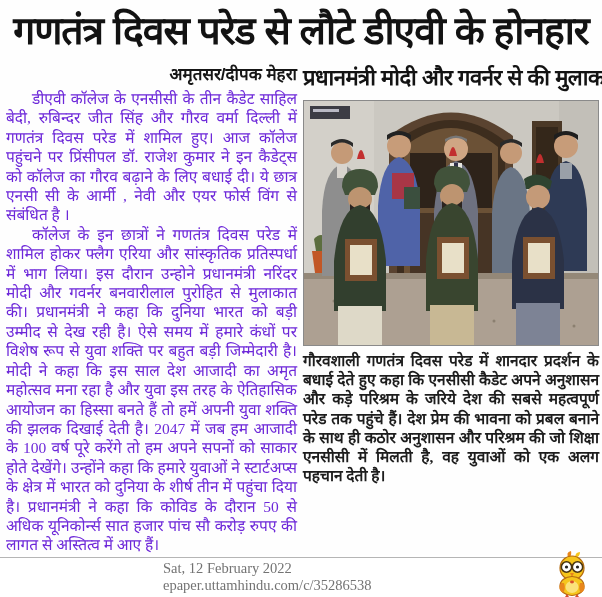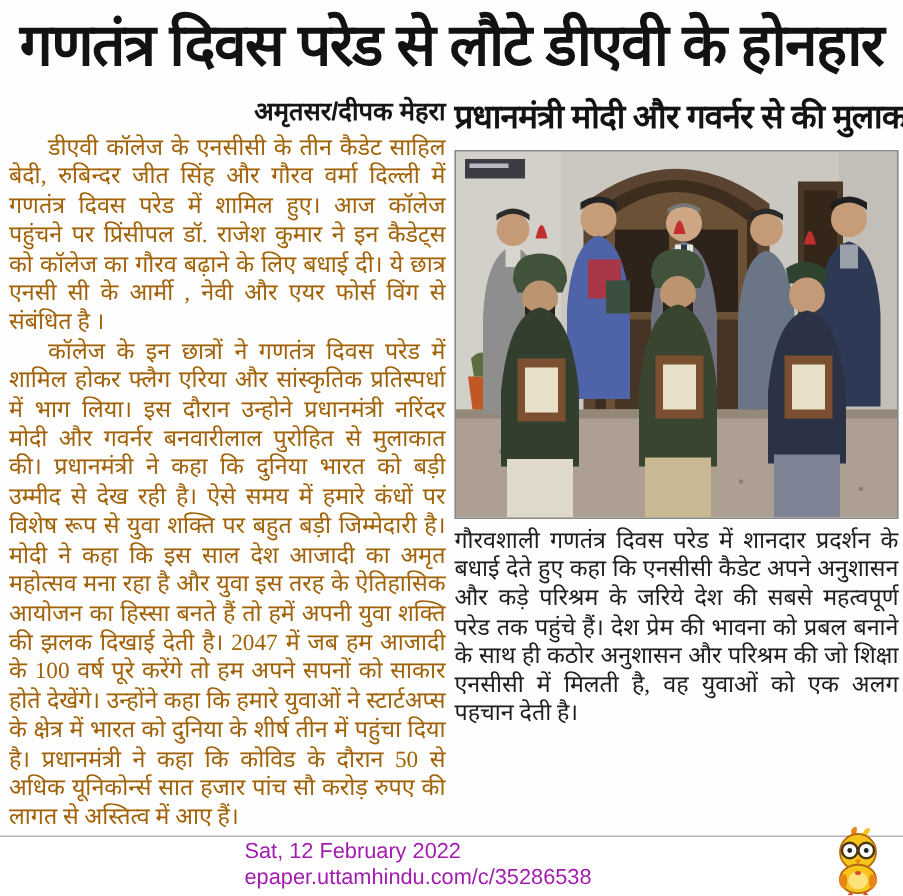--- a/index.html
+++ b/index.html
@@ -24,21 +24,21 @@
   .col-left {
     position: absolute; left: 6px; top: 62px; width: 291px;
   }
   .byline {
     font-family: "Liberation Sans", "DejaVu Sans", sans-serif;
     font-size: 17px; font-weight: 700; text-align: right;
     color: #161616; margin-bottom: 4px;
   }
   .bodytext p {
     font-size: 15.5px; line-height: 19.4px; text-align: justify;
-    text-indent: 26px; color: #a16207;
+    text-indent: 26px; color: #6d28d9;
     font-family: "Liberation Serif", "DejaVu Serif", serif;
   }
 
   .col-right {
     position: absolute; left: 303px; top: 60px; width: 296px;
   }
   .subheadline {
     font-family: "Liberation Sans", "DejaVu Sans", sans-serif;
     font-size: 22px; font-weight: 800; color: #131313;
     text-align: center; white-space: nowrap; letter-spacing: -0.5px;
@@ -46,21 +46,21 @@
   }
   .photo-frame {
     width: 296px; height: 246px; border: 1px solid #8a8a8a;
     background: #c9c6bf; overflow: hidden;
   }
   .caption { margin-top: 5px; }
   .caption p {
     font-size: 15.5px; line-height: 19.2px; text-align: justify;
     color: #1d1d1d;
   }
-  .caption p.cont { text-indent: 0; }
+  .caption p.cont { text-indent: 0; font-weight: bold; }
   .caption p.new { text-indent: 26px; }
 
   .footer {
     position: absolute; left: 0; top: 555px; width: 602px; height: 42px;
     background: #ffffff;
   }
   .footer-rule {
     position: absolute; left: 0; top: 2px; width: 602px; height: 1px;
     background: #b5b5b5;
   }
@@ -74,22 +74,22 @@
     letter-spacing: 0.5px; margin-left: 2px; margin-bottom: 1px;
     border-bottom: 2px solid #c42127; padding-bottom: 1px; width: 132px;
     text-align: center; white-space: nowrap; overflow: hidden;
   }
   .masthead .logotype {
     display: block; color: #101010; font-size: 25px; font-weight: 800;
     letter-spacing: -1px; white-space: nowrap;
   }
   .footer-meta {
     position: absolute; left: 163px; top: 5px;
-    font-family: Liberation Sans, sans-serif;
-    color: #a21caf; font-size: 14.5px; line-height: 16.5px;
+    font-family: Liberation Serif, serif;
+    color: #737373; font-size: 14.5px; line-height: 16.5px;
     white-space: nowrap;
   }
   .owl { position: absolute; right: 6px; top: -4px; width: 47px; height: 46px; }
 </style>
 </head>
 <body>
 
 <div class="page">
 
   <div class="headline">गणतंत्र दिवस परेड से लौटे डीएवी के होनहार</div>

